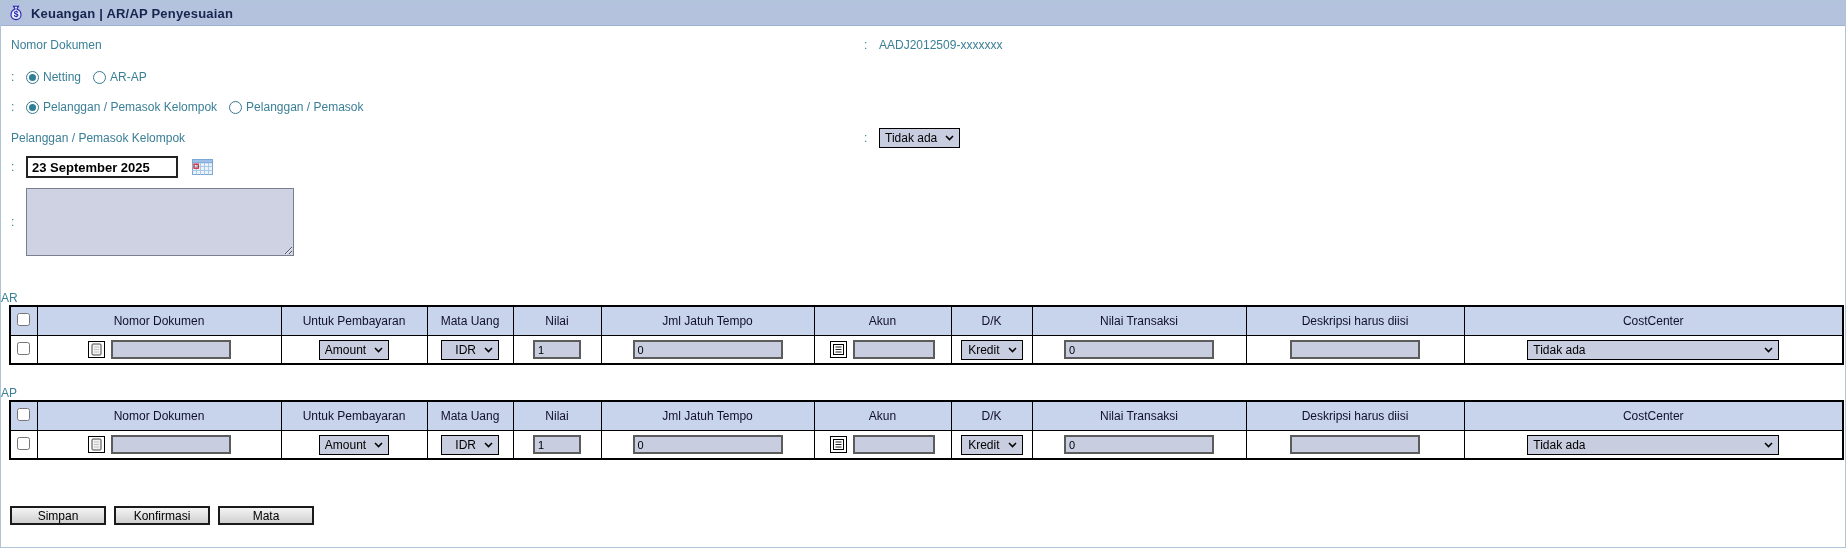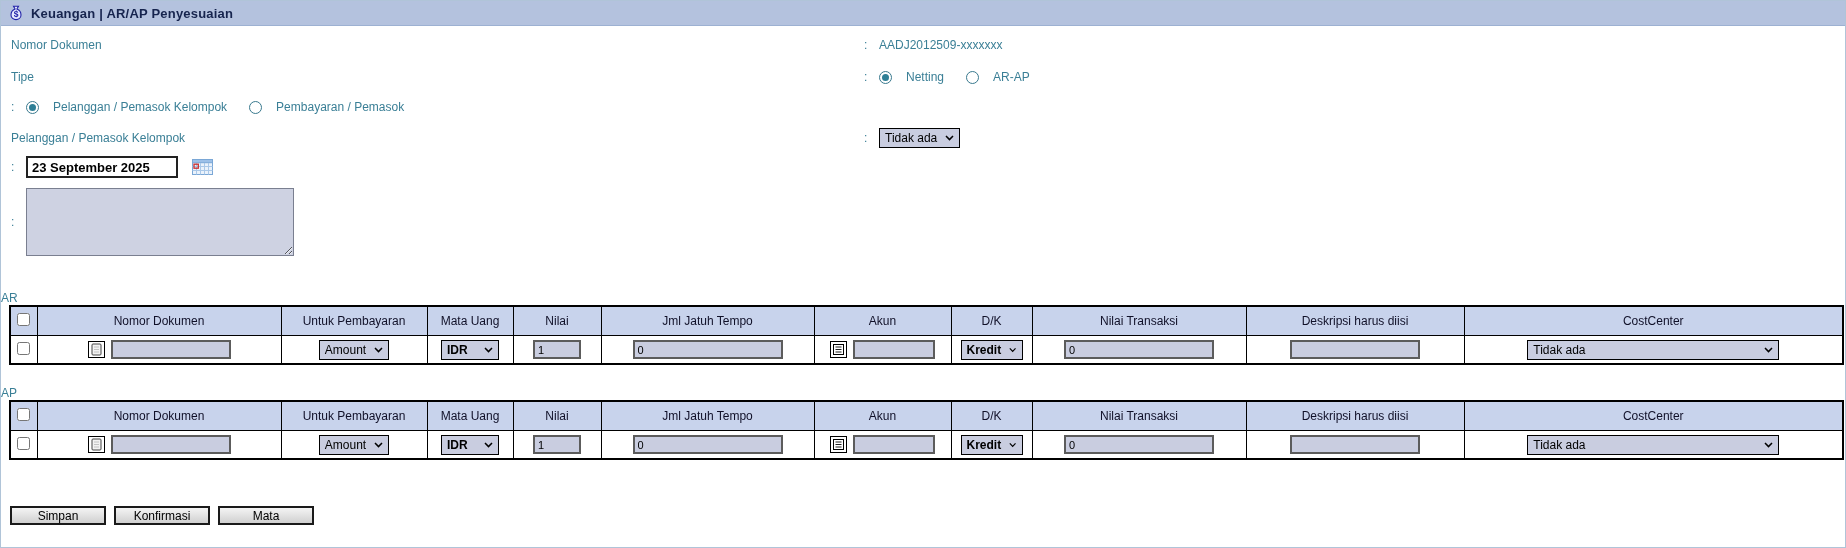--- a/index.html
+++ b/index.html
@@ -25,38 +25,38 @@
   .flabel { width:853px; color:#3a7f96; flex:0 0 853px; }
   .fcolon { width:15px; color:#3a7f96; flex:0 0 15px; }
   .fvalue { display:flex; align-items:center; color:#3a7f96; }
   .frow.r-nomor   { top:36px;  height:16px; }
   .frow.r-tipe    { top:68px;  height:16px; }
   .frow.r-kat     { top:98px;  height:16px; }
   .frow.r-kel     { top:126px; height:22px; }
   .frow.r-tgl     { top:154px; height:24px; }
   .frow.r-memo    { top:185px; height:72px; }
 
-  .radio-group { display:flex; align-items:center; gap:14px; }
+  .radio-group { display:flex; align-items:center; gap:4px; }
   .radio {
     width:13px; height:13px; border:1px solid #39798e; border-radius:50%;
     background:#fff; box-sizing:border-box; display:inline-block;
   }
   .radio.checked::after {
     content:""; display:block; width:7px; height:7px; margin:2px;
     border-radius:50%; background:#2e7f96;
   }
   .radio-label { color:#3a7f96; margin-right:8px; }
 
   .fselect {
     background:#c9cde0; border:1px solid #000; height:20px; box-sizing:border-box;
     display:inline-flex; align-items:center; gap:8px; padding:0 5px;
     font-size:12px; color:#000; cursor:default; user-select:none;
   }
   .fselect.wide { width:252px; justify-content:space-between; }
-  .fselect.cur  { width:58px;  justify-content:space-between;font-weight:bold; }
+  .fselect.cur  { width:58px;  justify-content:flex-end; }
 
   .date-input {
     width:152px; height:22px; box-sizing:border-box; border:2px solid #222;
     font-family:"Liberation Sans", sans-serif; font-weight:bold; font-size:13px;
     padding:0 4px; background:#fff; color:#000;
   }
   .memo-area {
     width:268px; height:68px; box-sizing:border-box; resize:both;
     background:#ced2e2; border:1px solid #7a7f90;
     font-family:"Liberation Sans", sans-serif; font-size:12px;
@@ -115,37 +115,36 @@
     <span class="title">Keuangan | AR/AP Penyesuaian</span>
   </div>
 
   <div class="frow r-nomor">
     <span class="flabel">Nomor Dokumen</span>
     <span class="fcolon">:</span>
     <span class="fvalue">AADJ2012509-xxxxxxx</span>
   </div>
 
   <div class="frow r-tipe">
-    <span class="flabel">Tipe</span>
     <span class="fcolon">:</span>
     <span class="fvalue radio-group">
       <span class="radio checked"></span>
       <span class="radio-label">Netting</span>
       <span class="radio"></span>
       <span class="radio-label">AR-AP</span>
     </span>
   </div>
 
   <div class="frow r-kat">
     <span class="fcolon">:</span>
     <span class="fvalue radio-group">
       <span class="radio checked"></span>
       <span class="radio-label">Pelanggan / Pemasok Kelompok</span>
       <span class="radio"></span>
-      <span class="radio-label">Pembayaran / Pemasok</span>
+      <span class="radio-label">Pelanggan / Pemasok</span>
     </span>
   </div>
 
   <div class="frow r-kel">
     <span class="flabel">Pelanggan / Pemasok Kelompok</span>
     <span class="fcolon">:</span>
     <span class="fvalue">
       <span class="fselect">
         <span>Tidak ada</span>
         <svg width="9" height="6" viewBox="0 0 9 6">

